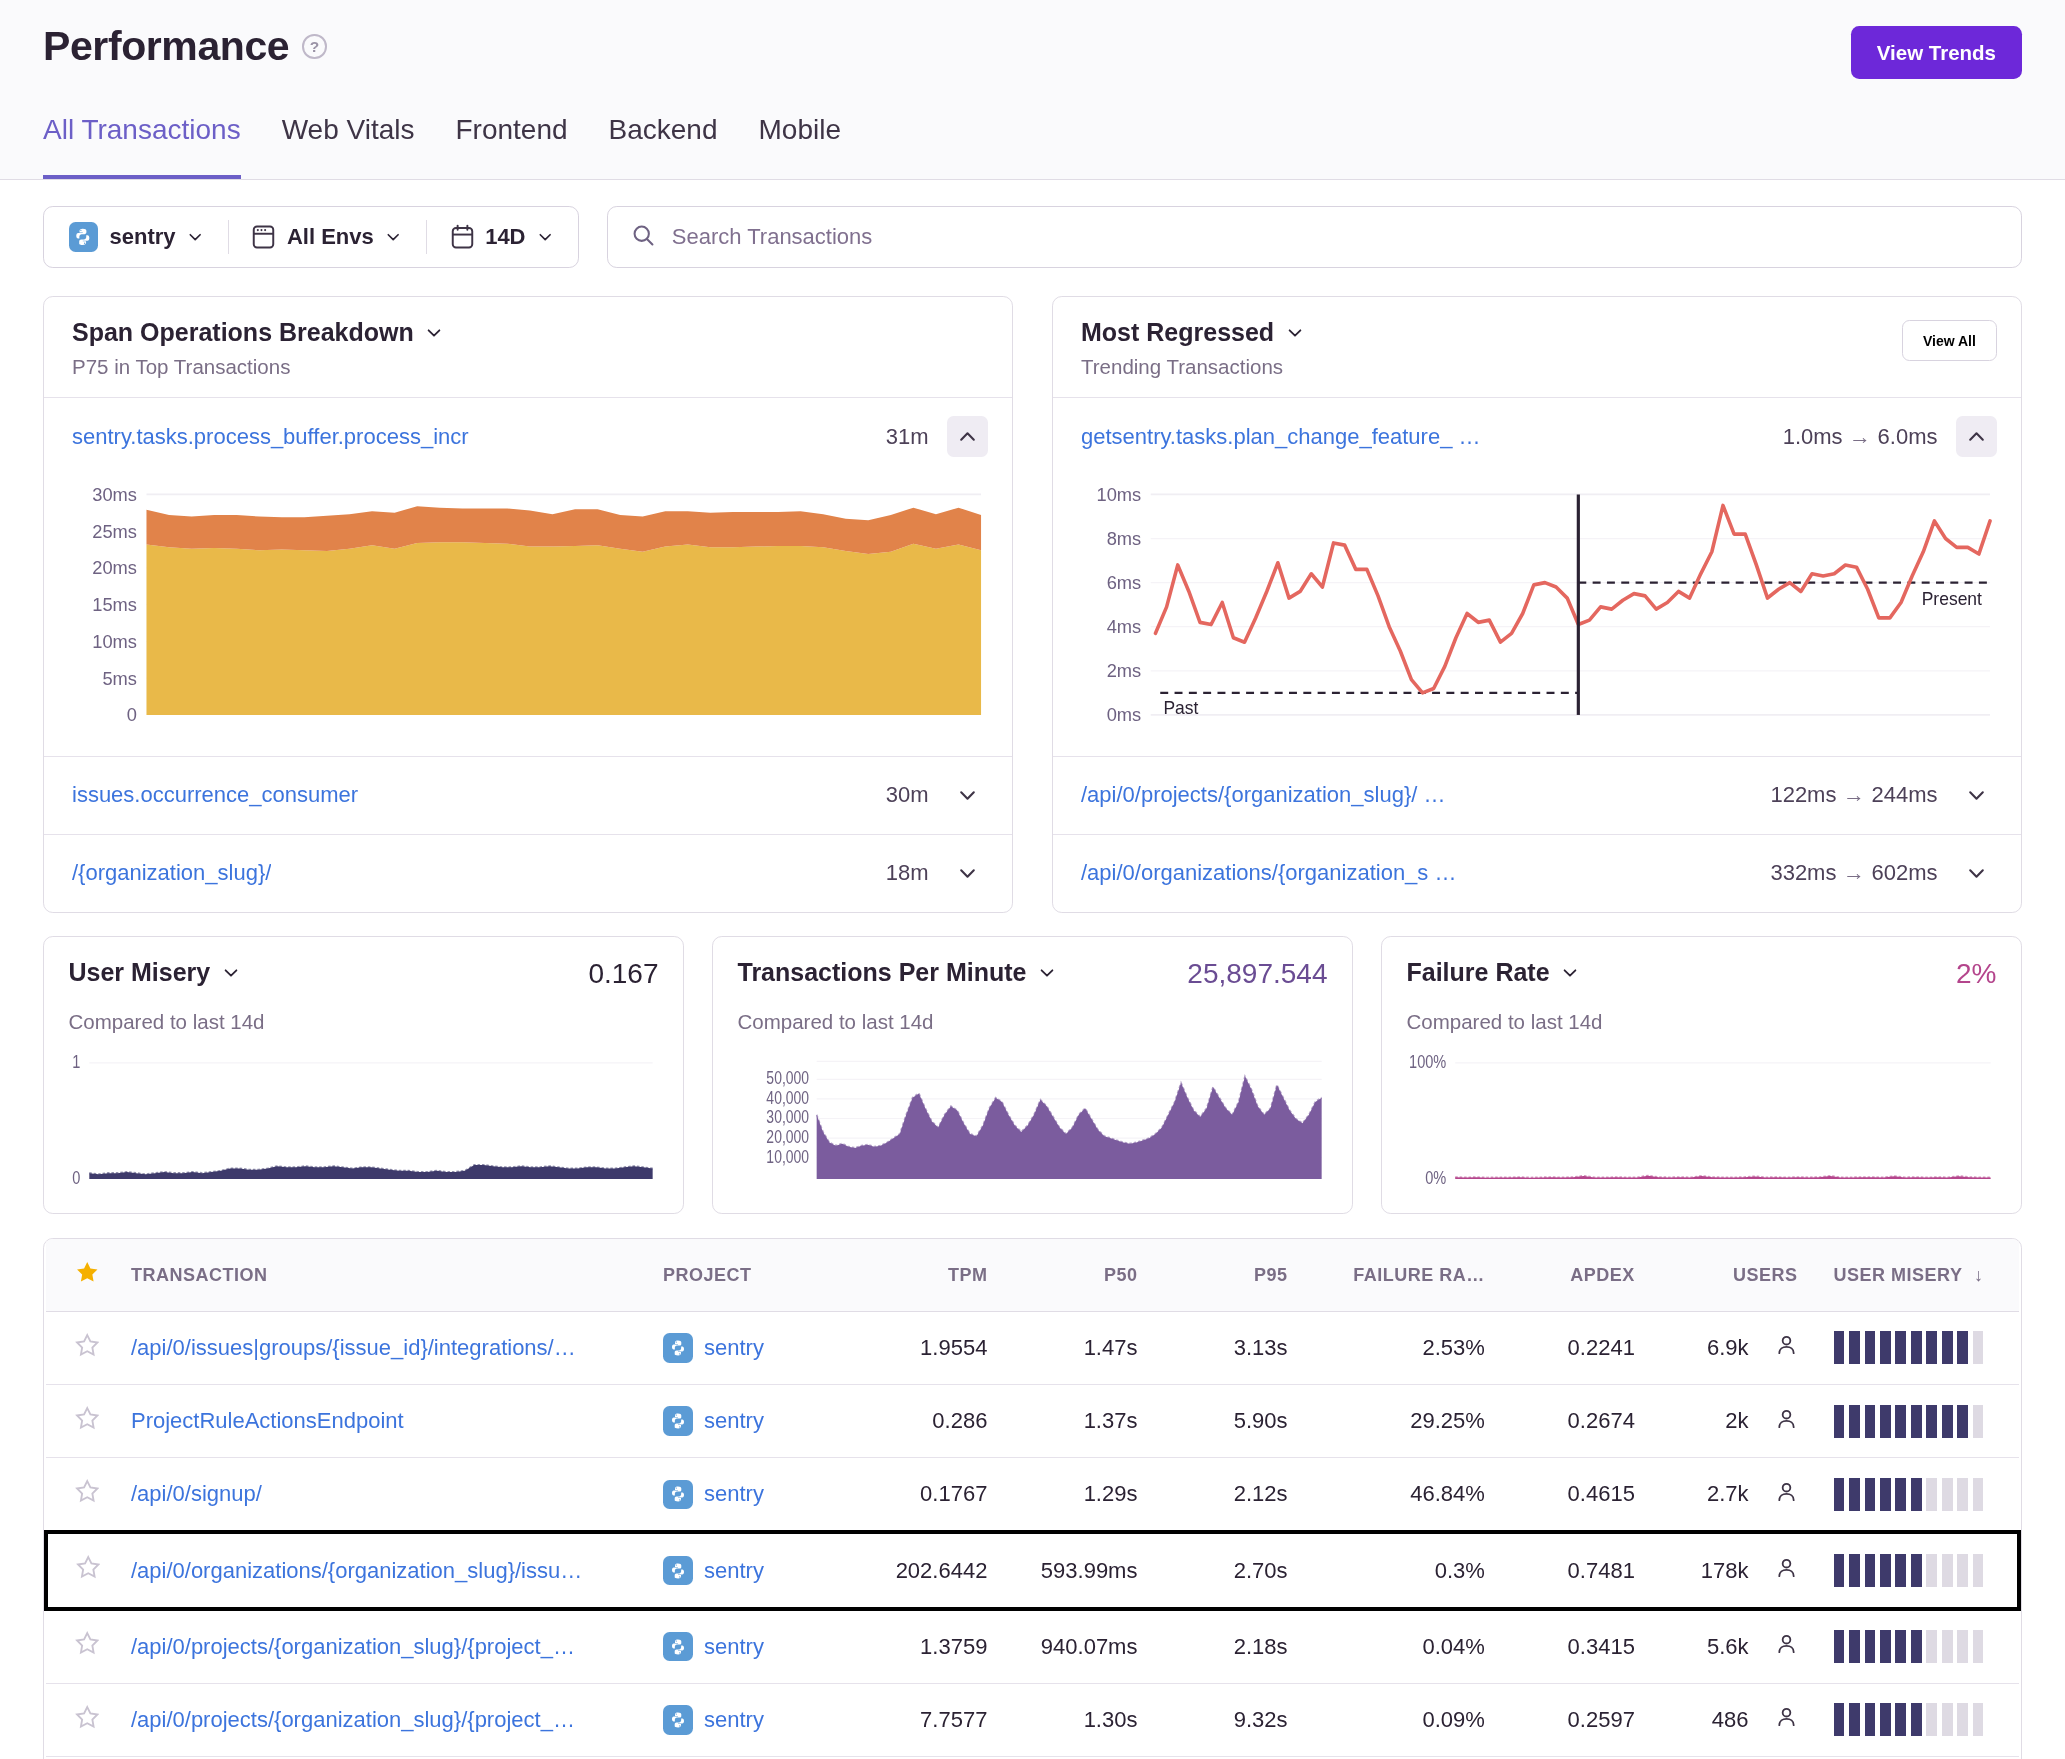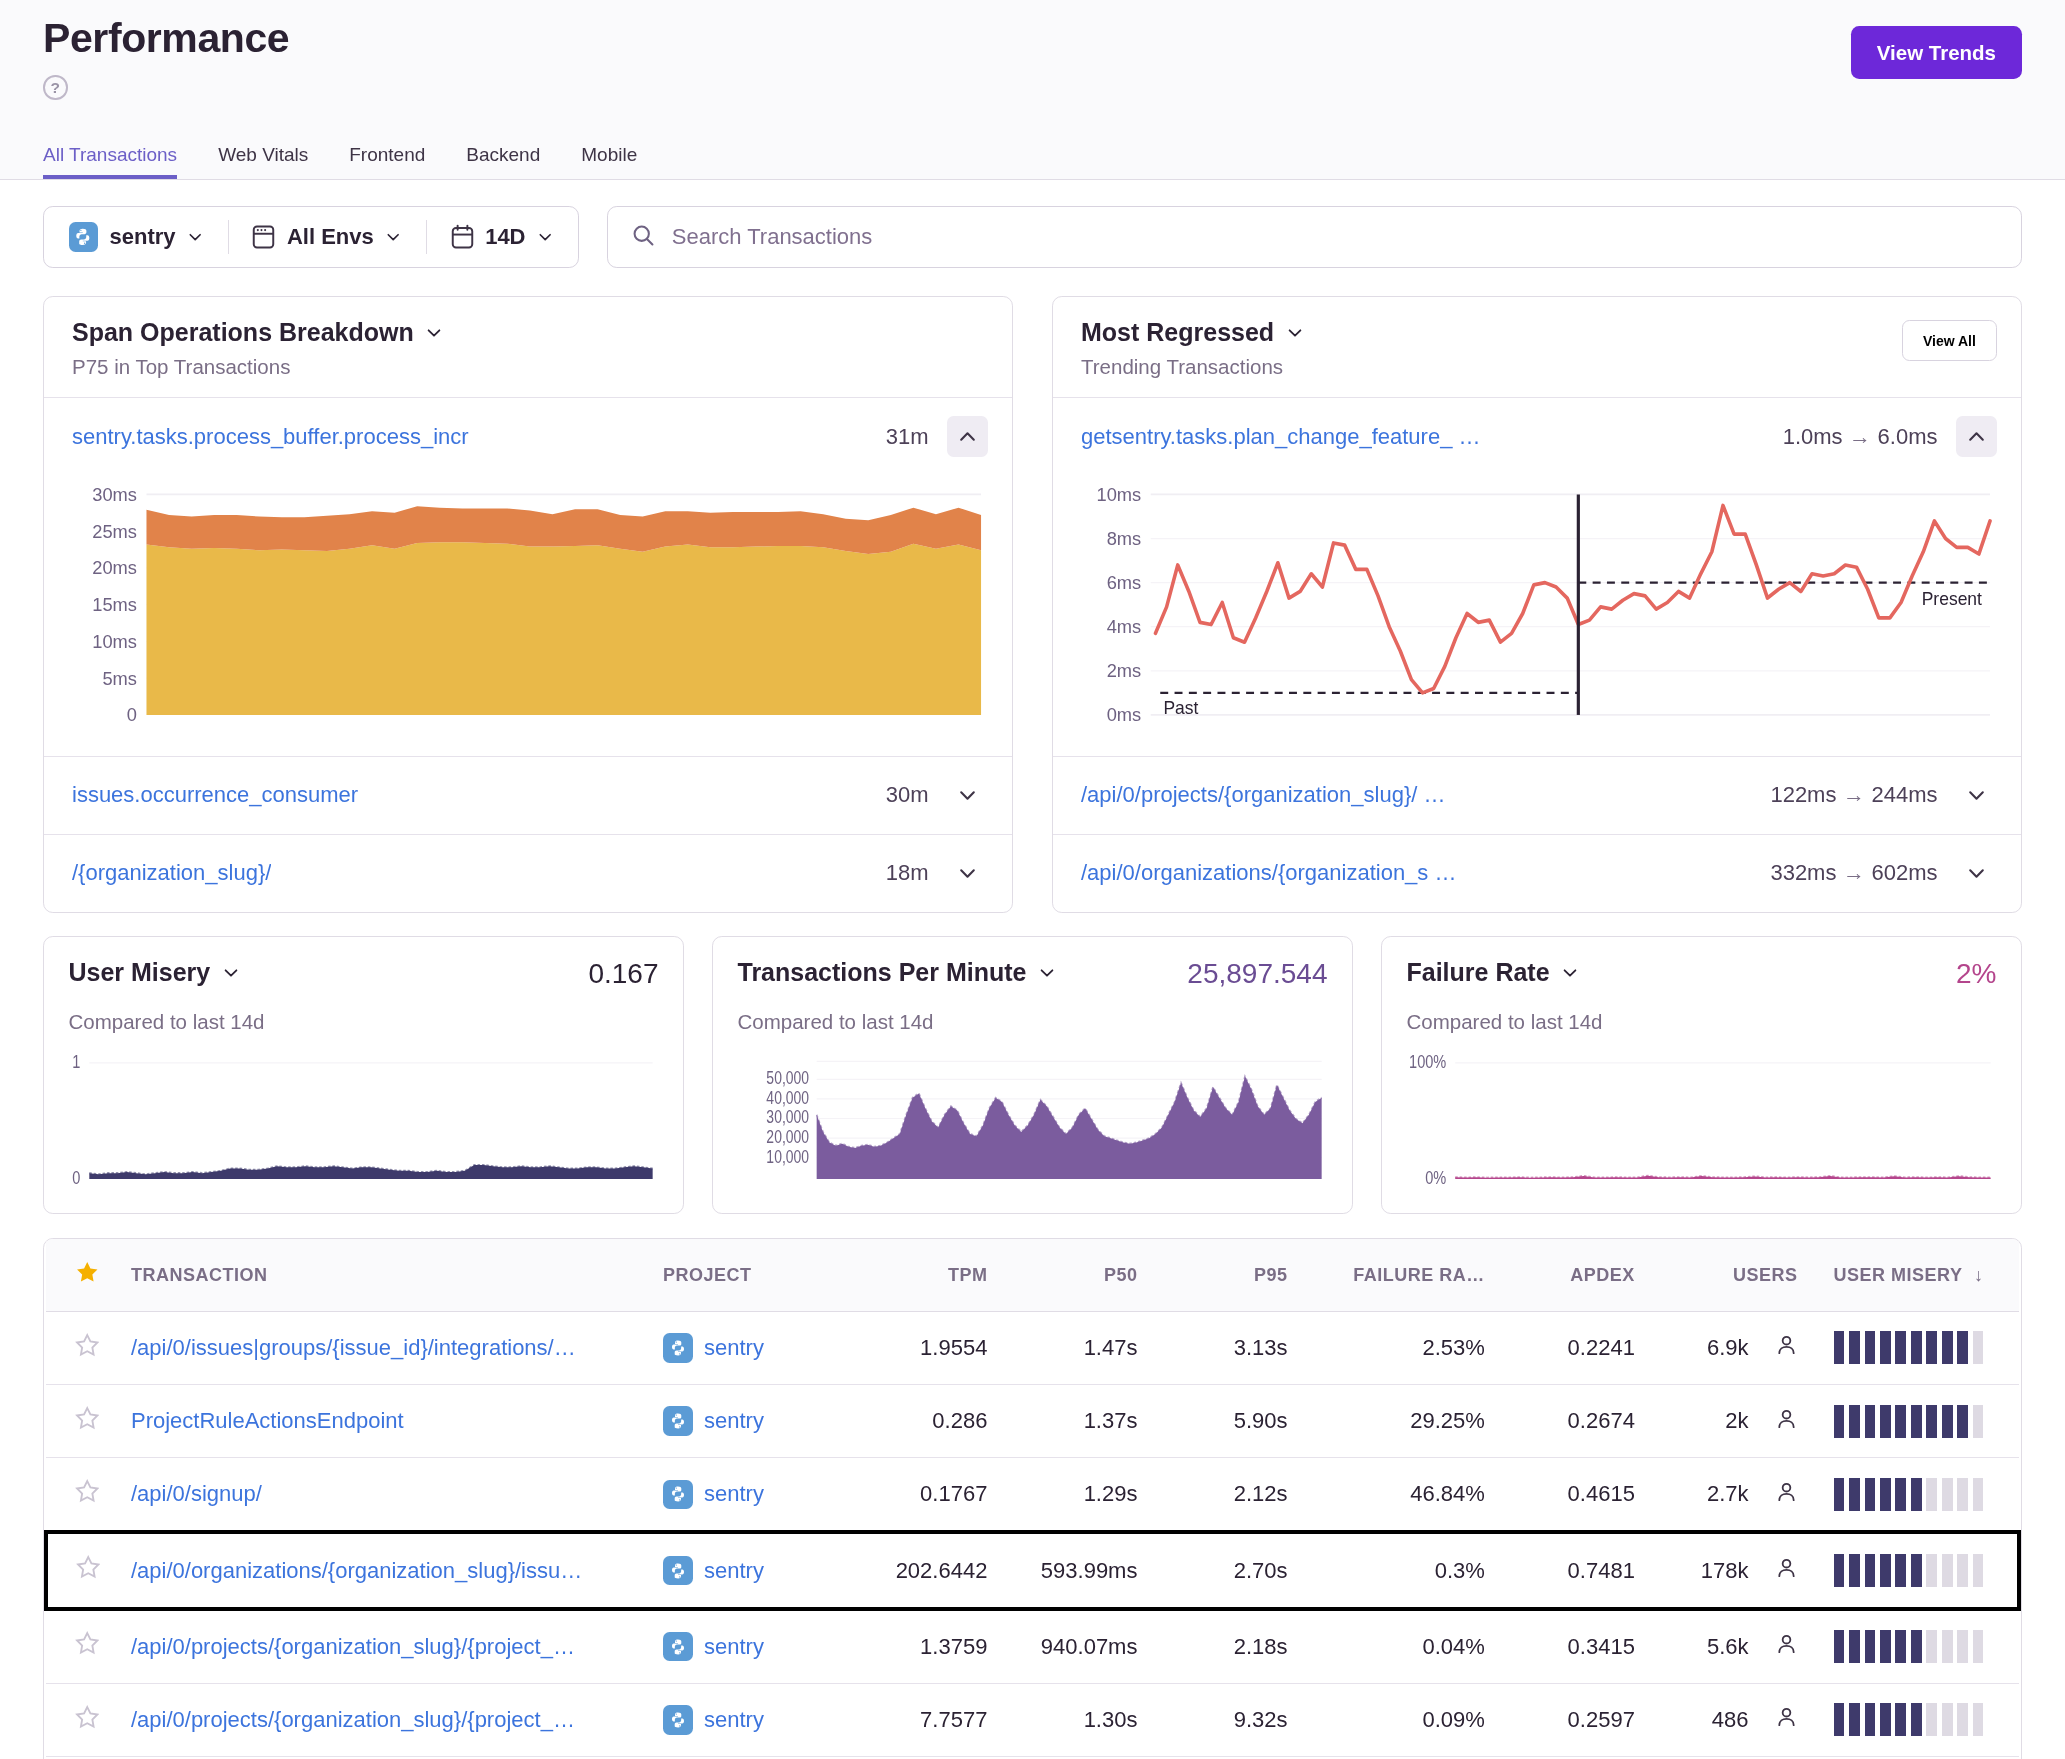--- a/index.html
+++ b/index.html
@@ -13,23 +13,22 @@
 
   
   .page-header {
     height: 180px;
     background: #FAFAFC;
     border-bottom: 0.8px solid #E0DCE5;
     position: relative;
     padding: 0 43px;
   }
   .title-row {
-    display: flex; gap: 13px;
-    padding-top: 15px;
-    flex-direction: column;
+    display: flex; align-items: center; gap: 13px;
+    padding-top: 23px;
   }
   .page-title {
     font-size: 41px; font-weight: 700; letter-spacing: -0.4px; color: #2B2233;
   }
   .help-icon {
     width: 24.5px; height: 24.5px; border-radius: 50%;
     border: 2px solid #BFB8C9;
     color: #9A93A6; font-size: 15.5px; font-weight: 600;
     display: flex; align-items: center; justify-content: center;
     line-height: 1; flex: 0 0 auto;
@@ -40,21 +39,21 @@
     border: none; border-radius: 8.2px;
     font-size: 20.5px; font-weight: 700;
     padding: 14.7px 26px;
     font-family: "Liberation Sans", sans-serif;
     cursor: pointer;
   }
   .tabs {
     display: flex; gap: 41px; position: absolute; bottom: 0; left: 43px;
   }
   .tab {
-    font-size: 19px; color: #3E3446; padding-bottom: 9px;
+    font-size: 28px; color: #3E3446; padding-bottom: 29px;
     border-bottom: 4.9px solid transparent; cursor: pointer;
   }
   .tab.active { color: #6C5FC7; border-bottom-color: #6C5FC7; }
 
   
   .filter-bar {
     display: flex; gap: 28px; padding: 26px 43px 0 43px;
   }
   .filter-group {
     display: flex; align-items: center;

